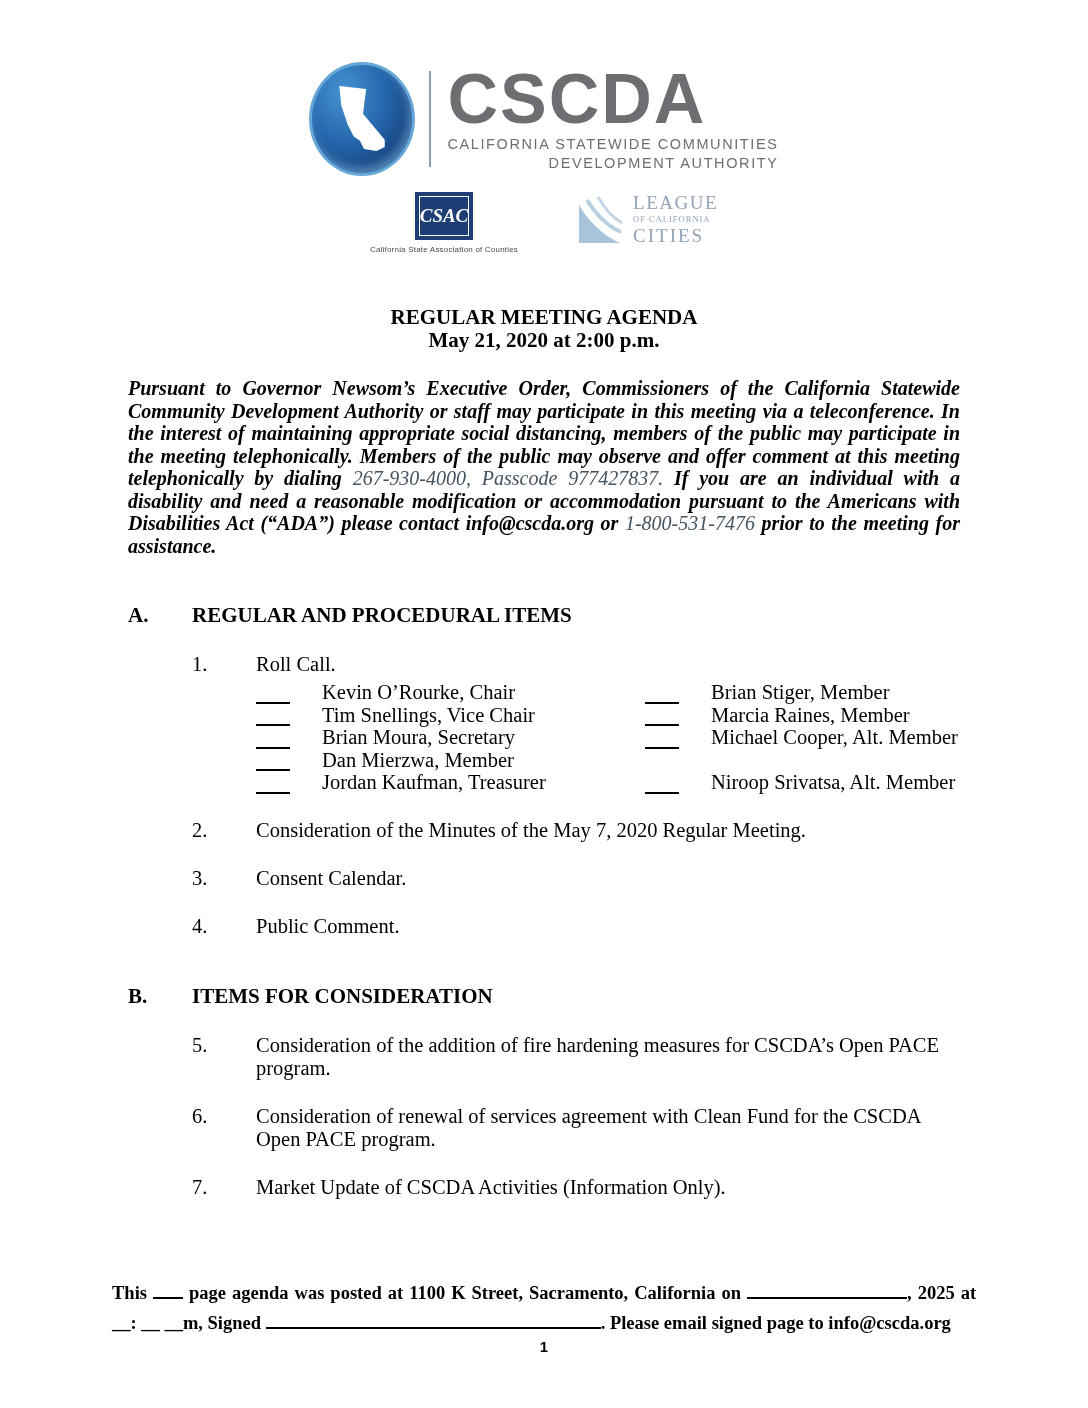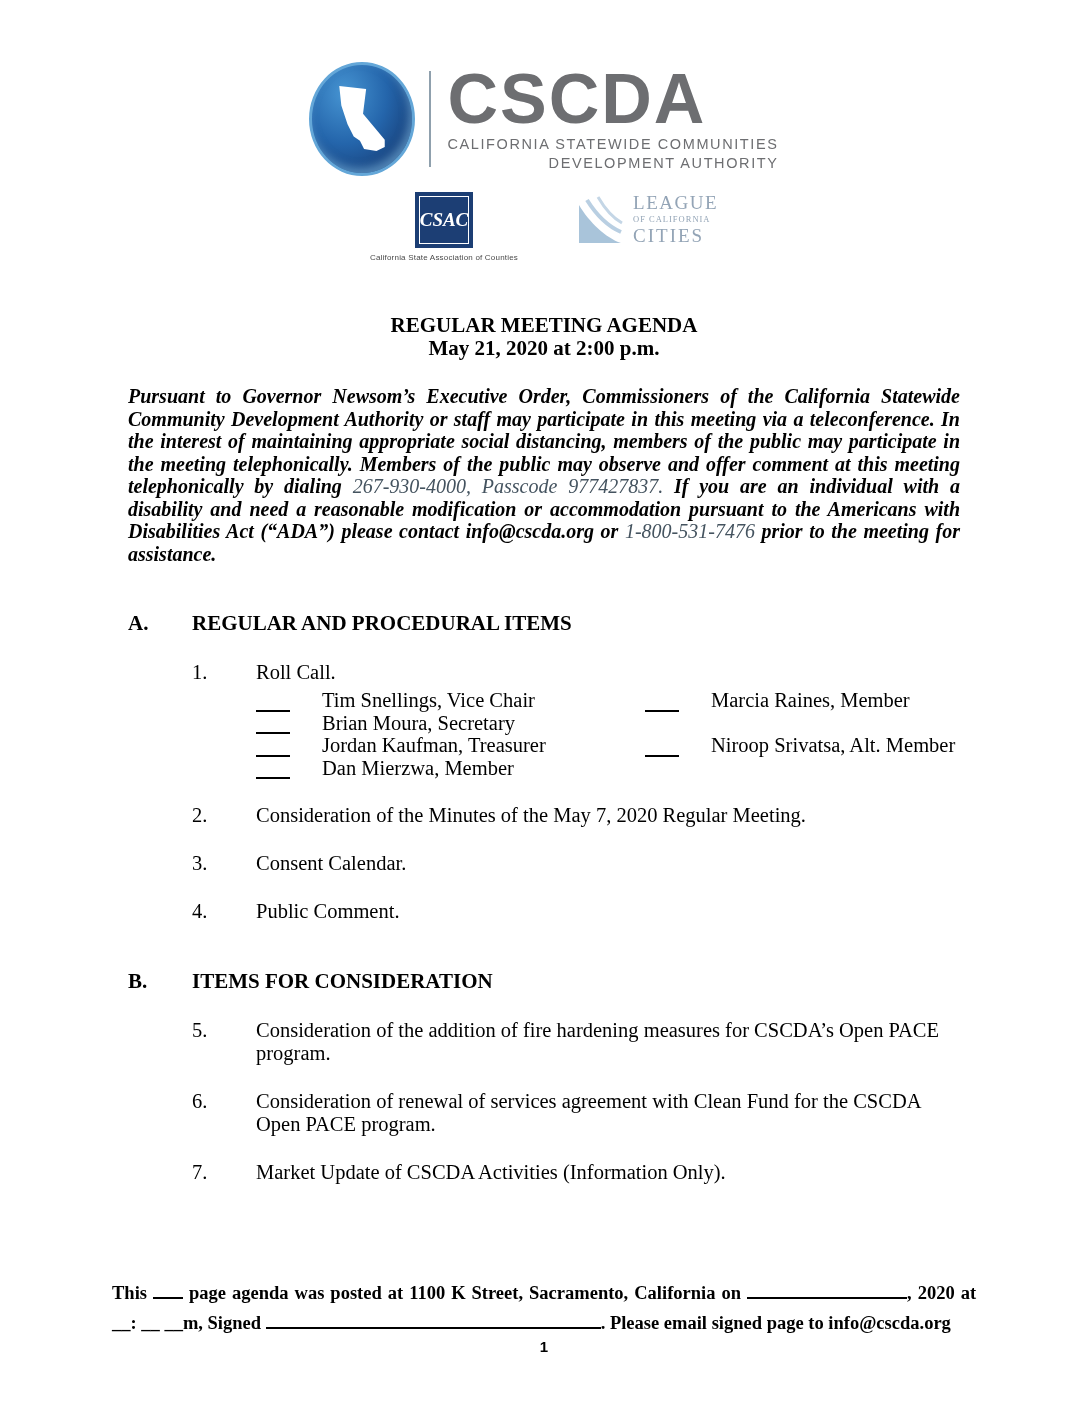--- a/index.html
+++ b/index.html
@@ -32,21 +32,21 @@
   }
   .logo-tag {
     font-family:"Liberation Sans", sans-serif;
     color:#6d6e71; font-size:14.5px; letter-spacing:1.6px;
     text-align:right; margin-top:4px; line-height:18px;
   }
 
   .partners-row { display:flex; justify-content:center; align-items:flex-start; gap:56px; margin-top:16px; }
   .csac { text-align:center; }
   .csac-box {
-    width:58px; height:56px; margin:0 auto;
+    width:58px; height:48px; margin:0 auto;
     background:#1c3e74;
     box-shadow:inset 0 0 0 4px #1c3e74, inset 0 0 0 5px #ffffff;
     display:flex; align-items:center; justify-content:center;
   }
   .csac-word { color:#fff; font-style:italic; font-weight:bold; font-size:19px; font-family:"Liberation Serif", serif; }
   .csac-caption { font-size:8px; color:#4a4a4a; margin-top:5px; font-family:Liberation Sans, sans-serif; letter-spacing:.2px; }
   .league { display:flex; align-items:center; gap:9px;justify-content:space-between; }
   .league svg { width:50px; height:54px; }
   .league-text { color:#93a4b6; font-family:"Liberation Serif", serif; line-height:1; }
   .league-l1 { font-size:19px; letter-spacing:1.5px; }
@@ -140,47 +140,61 @@
 
     <div class="agenda-item">
       <span>1.</span>
       <span>Roll Call.</span>
     </div>
 
     <div class="roll-list">
       <div class="roll-row">
         <span class="roll-cell left">
             <span class="blank-sm"></span>
+            <span class="roll-name">Kevin O’Rourke, Chair</span>
+          </span>
+        <span class="roll-cell">
+            <span class="blank-sm"></span>
+            <span class="roll-name">Brian Stiger, Member</span>
+          </span>
+      </div>
+      <div class="roll-row">
+        <span class="roll-cell left">
+            <span class="blank-sm"></span>
             <span class="roll-name">Tim Snellings, Vice Chair</span>
           </span>
         <span class="roll-cell">
             <span class="blank-sm"></span>
             <span class="roll-name">Marcia Raines, Member</span>
           </span>
       </div>
       <div class="roll-row">
         <span class="roll-cell left">
             <span class="blank-sm"></span>
             <span class="roll-name">Brian Moura, Secretary</span>
           </span>
+        <span class="roll-cell">
+            <span class="blank-sm"></span>
+            <span class="roll-name">Michael Cooper, Alt. Member</span>
+          </span>
+      </div>
+      <div class="roll-row">
+        <span class="roll-cell left">
+            <span class="blank-sm"></span>
+            <span class="roll-name">Dan Mierzwa, Member</span>
+          </span>
       </div>
       <div class="roll-row">
         <span class="roll-cell left">
             <span class="blank-sm"></span>
             <span class="roll-name">Jordan Kaufman, Treasurer</span>
           </span>
         <span class="roll-cell">
             <span class="blank-sm"></span>
             <span class="roll-name">Niroop Srivatsa, Alt. Member</span>
-          </span>
-      </div>
-      <div class="roll-row">
-        <span class="roll-cell left">
-            <span class="blank-sm"></span>
-            <span class="roll-name">Dan Mierzwa, Member</span>
           </span>
       </div>
     </div>
 
     <div class="agenda-item">
       <span>2.</span>
       <span>Consideration of the Minutes of the May 7, 2020 Regular Meeting.</span>
     </div>
     <div class="agenda-item">
       <span>3.</span>
@@ -205,18 +219,18 @@
       <span>Consideration of renewal of services agreement with Clean Fund for the CSCDA Open PACE program.</span>
     </div>
     <div class="agenda-item">
       <span>7.</span>
       <span>Market Update of CSCDA Activities (Information Only).</span>
     </div>
 
   </div>
 
   <div class="footer">
-    <div class="f-line1"><span>This</span> <span class="blank-inline b-short"></span> <span>page agenda was posted at 1100 K Street, Sacramento, California on</span> <span class="blank-inline b-date"></span><span>, 2020 at</span></div>
+    <div class="f-line1"><span>This</span> <span class="blank-inline b-short"></span> <span>page agenda was posted at 1100 K Street, Sacramento, California on</span> <span class="blank-inline b-date"></span><span>, 2025 at</span></div>
     <div class="f-line2"><span>__: __ __m, Signed</span> <span class="blank-inline b-sign"></span><span>.   Please email signed page to info@cscda.org</span></div>
   </div>
 
   <div class="page-num">1</div>
 </div>
 
 </body></html>

